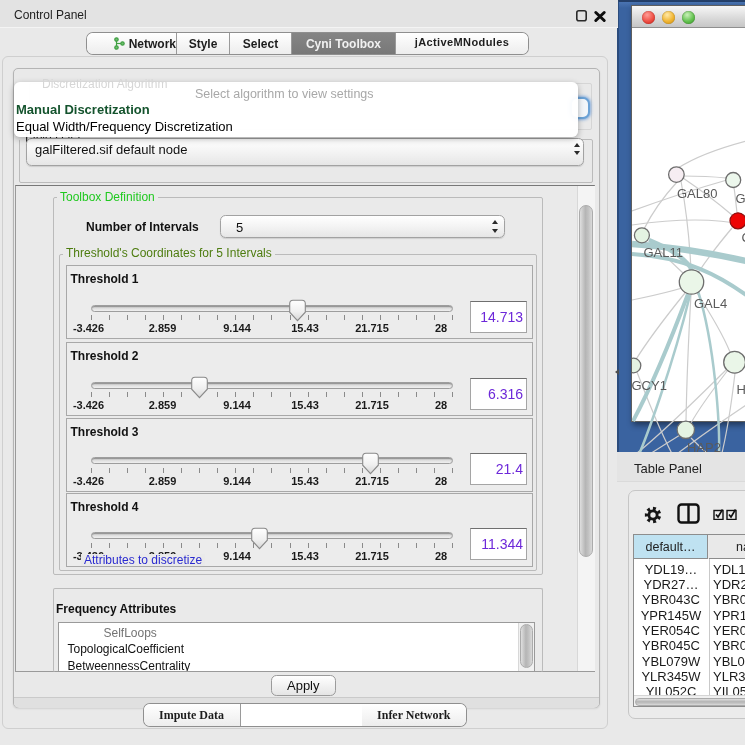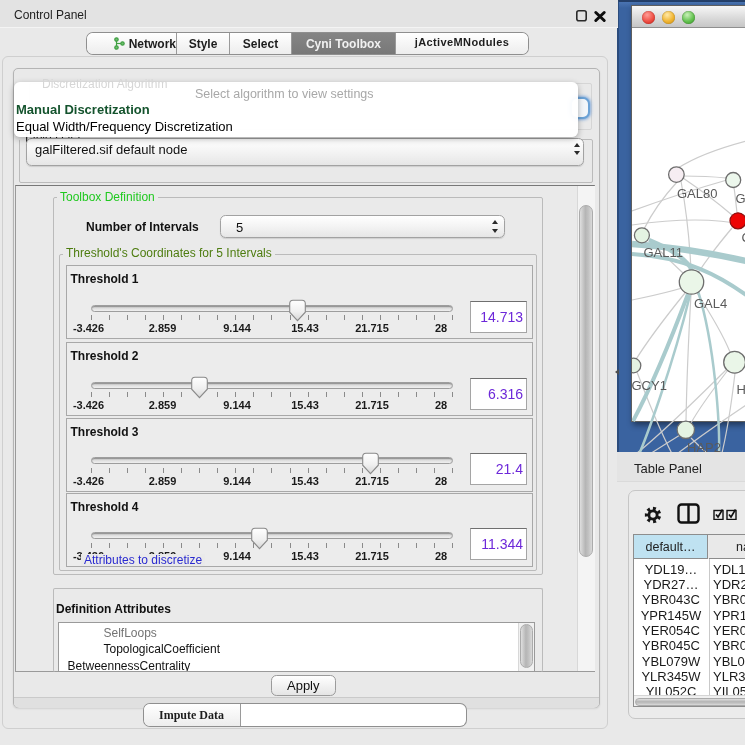--- a/index.html
+++ b/index.html
@@ -288,34 +288,37 @@
         <stop offset="0" stop-color="#ffffff"></stop>
         <stop offset="0.55" stop-color="#f0f0f0"></stop>
         <stop offset="1" stop-color="#d6d6d6"></stop>
       </linearGradient>
   </svg>
   <div class="vbox">11.344</div>
 </div>
 
 <div class="gbox" style="left:53px; top:587.5px; width:490px; height:84px; border-bottom:none;"></div>
 <div class="gtitle" style="left:57px; top:554px; color:#2a2ad0; background:#eaeaea;margin-left:24px;">Attributes to discretize</div>
-<div class="abs" style="left:56px; top:601.5px; font-size:12px; font-weight:bold; color:#111;">Definition Attributes</div>
+<div class="abs" style="left:56px; top:601.5px; font-size:12px; font-weight:bold; color:#111;">Frequency Attributes</div>
 <div class="abs" style="left:57.5px; top:621.5px; width:477.5px; height:50px; background:#ffffff; border:1px solid #9a9a9a; overflow:hidden;">
   <div class="abs" style="left:9px; top:3px; font-size:12px; color:#737373;margin-left:36px;">SelfLoops</div>
-  <div class="abs" style="left:9px; top:19.5px; font-size:12px; color:#111;margin-left:36px;">TopologicalCoefficient</div>
+  <div class="abs" style="left:9px; top:19.5px; font-size:12px; color:#111;">TopologicalCoefficient</div>
   <div class="abs" style="left:9px; top:36px; font-size:12px; color:#111;">BetweennessCentrality</div>
   <div class="abs" style="left:459px; top:0; width:18px; height:50px; background:#f1f1f1; border-left:1px solid #d8d8d8;"></div>
   <div class="abs sbv" style="left:461px; top:1.5px; width:13.5px; height:44px;"></div>
 </div>
 
 <div class="abs" style="left:271px; top:674.5px; width:64.5px; height:21px; background:linear-gradient(#ffffff,#f2f2f2 50%,#e5e5e5); border:1px solid #9b9b9b; border-radius:5.5px; font-size:13px; color:#111; text-align:center; line-height:19px;">Apply</div>
 
 <div class="abs" style="left:143.5px; top:704px; width:322.5px; height:21.5px; border-radius:6px; box-shadow:0 0 0 1px #8f8f8f; background:#ffffff;font-family:Liberation Serif, serif;">
   <div class="tab" style="left:0; width:97px; border-radius:6px 0 0 6px;">
       <span>Impute Data</span>
+    </div>
+  <div class="tab" style="left:218px; width:104.5px; border-radius:0 6px 6px 0; border-right:none;">
+      <span>Infer Network</span>
     </div>
 </div>
 
 <div class="abs" style="left:615px; top:369px; width:0; height:0; border-top:3px solid transparent; border-bottom:3px solid transparent; border-right:4.5px solid #4f4f4f;"></div>
 
 <div class="abs" style="left:14px; top:82px; width:564px; height:54.5px; background:rgba(255,255,255,0.97); border-radius:6px; box-shadow:0 2px 6px rgba(0,0,0,0.3);"></div>
 <div class="abs" style="left:42px; top:76.5px; font-size:12px; color:#d6d6d6;">Discretization Algorithm</div>
 <div class="abs" style="left:195px; top:87px; font-size:12.5px; color:#a8a8a8;">Select algorithm to view settings</div>
 <div class="abs" style="left:16px; top:101.5px; font-size:13px; font-weight:bold; color:#14532d;">Manual Discretization</div>
 <div class="abs" style="left:16px; top:118.5px; font-size:13px; color:#000;">Equal Width/Frequency Discretization</div>

